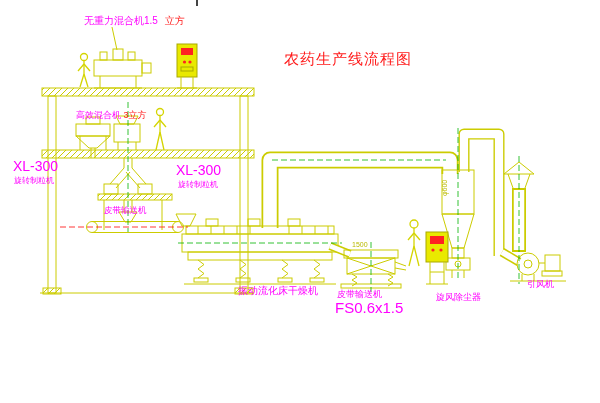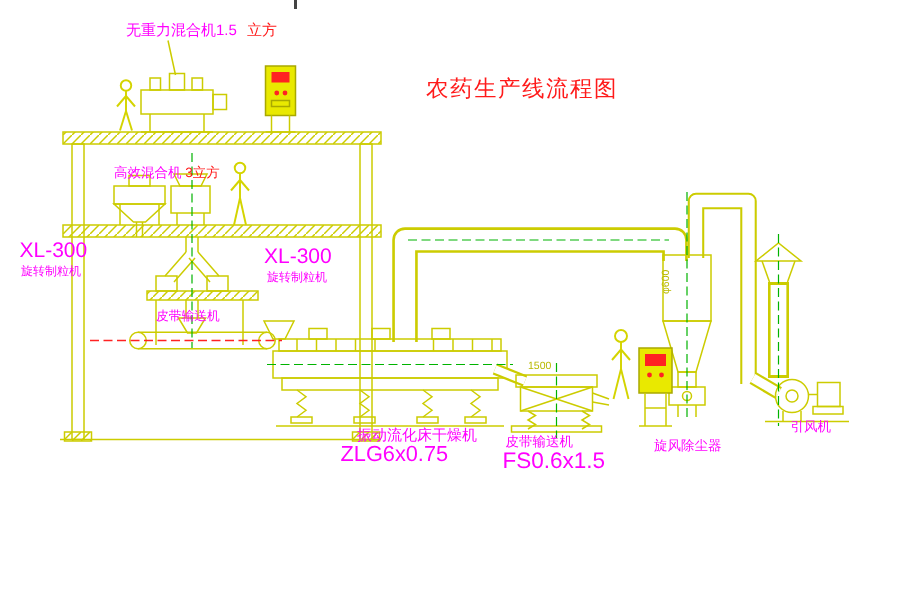--- a/index.html
+++ b/index.html
@@ -251,21 +251,20 @@
 
 <div class="lbl" style="left:13px;top:159px;font-size:14px">XL-300</div>
 <div class="lbl" style="left:14px;top:177px;font-size:8px">旋转制粒机</div>
 
 <div class="lbl" style="left:176px;top:163px;font-size:14px">XL-300</div>
 <div class="lbl" style="left:178px;top:181px;font-size:8px">旋转制粒机</div>
 
 <div class="lbl" style="left:104px;top:206px;font-size:8.5px">皮带输送机</div>
 
 <div class="lbl" style="left:238px;top:286px;font-size:10px">振动流化床干燥机</div>
-<div class="lbl" style="left:227px;top:296px;font-size:14.5px">ZLG6x0.75</div>
 
 <div class="lbl" style="left:337px;top:290px;font-size:9px">皮带输送机</div>
 <div class="lbl" style="left:335px;top:300px;font-size:15px">FS0.6x1.5</div>
 
 <div class="lbl" style="left:436px;top:293px;font-size:9px">旋风除尘器</div>
 <div class="lbl" style="left:527px;top:280px;font-size:9px">引风机</div>
 
 <div class="lbl ylw" style="left:352px;top:241px;font-size:7px">1500</div>
 <div class="lbl ylw" style="left:441px;top:196px;font-size:7px;transform:rotate(-90deg);transform-origin:left top">φ600</div>
 

